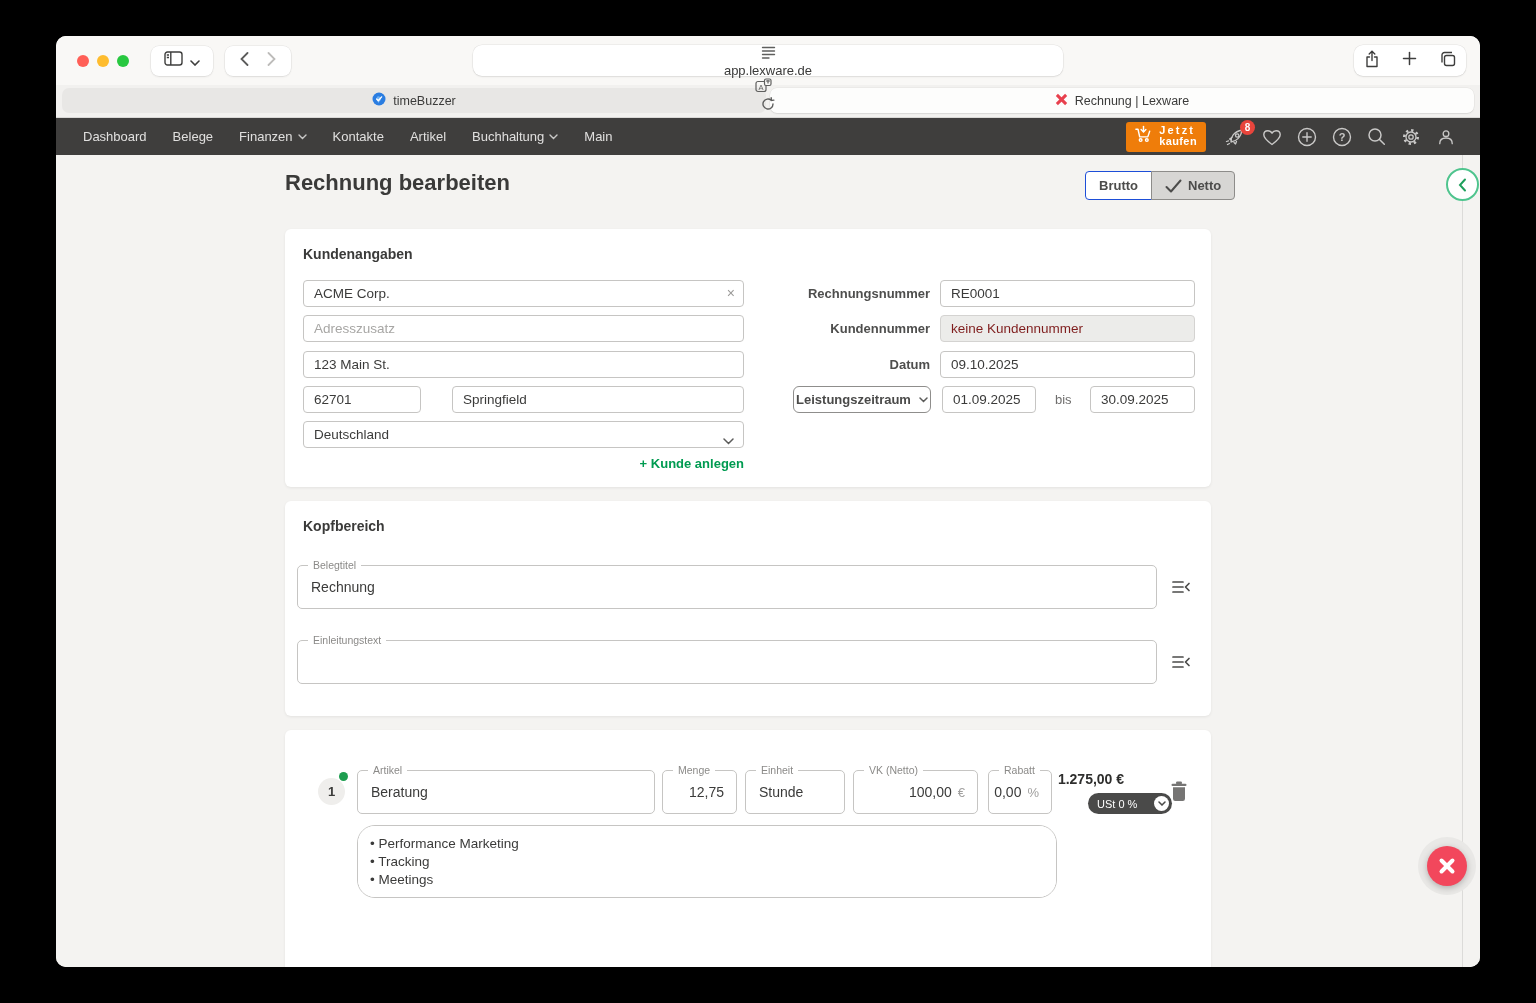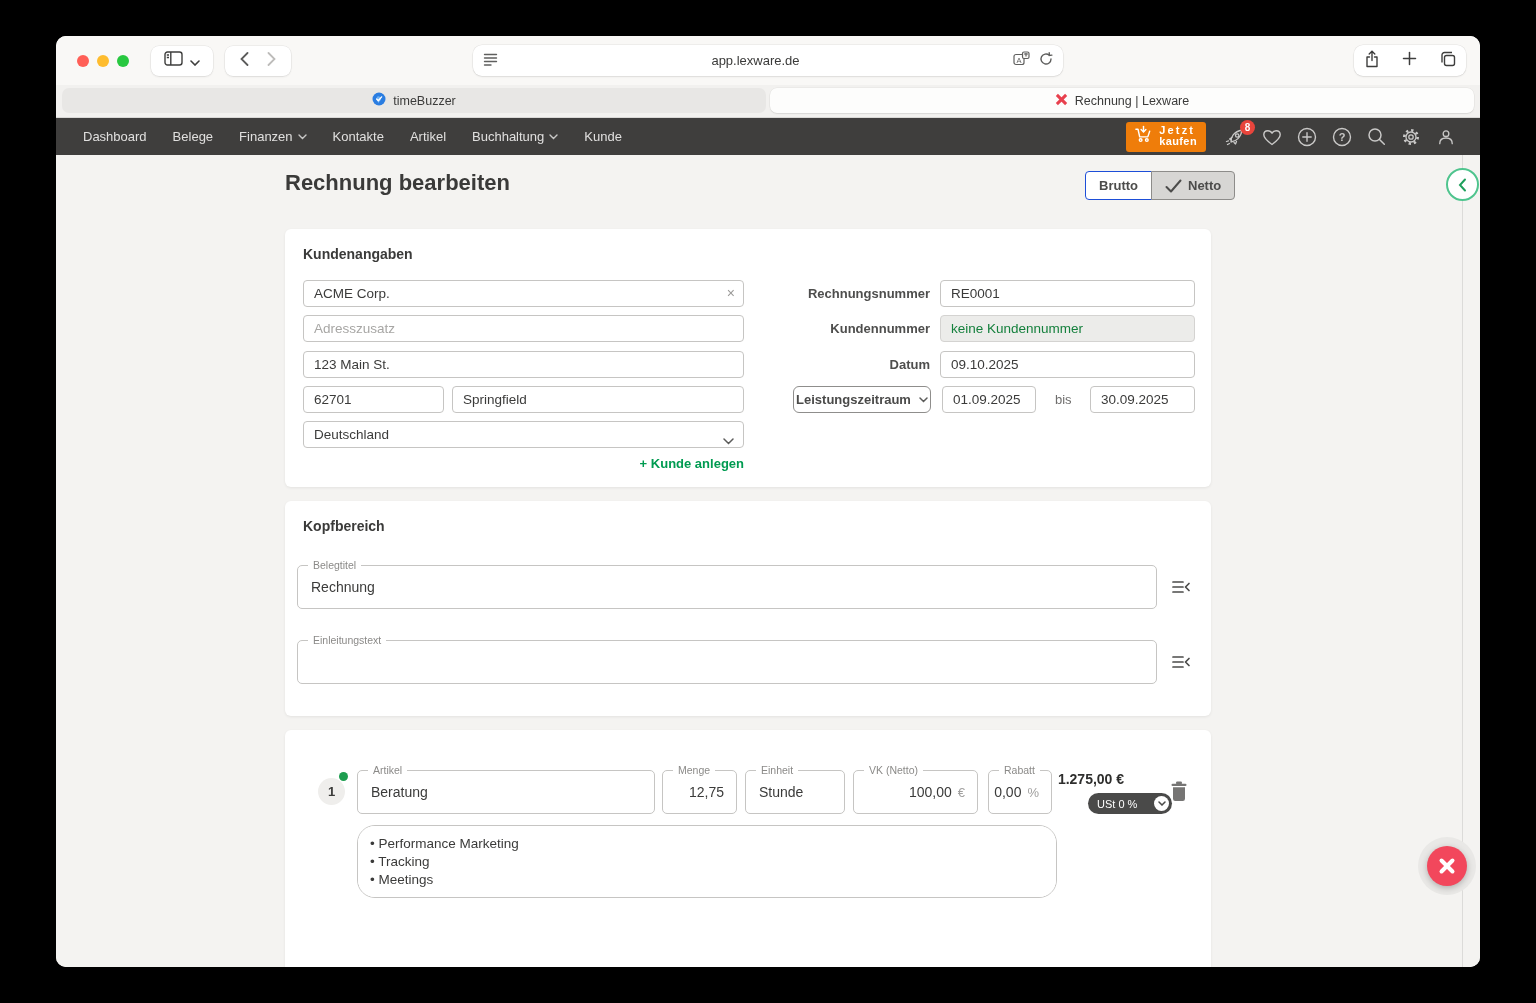--- a/index.html
+++ b/index.html
@@ -6,21 +6,21 @@
   *{box-sizing:border-box;}
   .window{position:absolute;left:56px;top:36px;width:1424px;height:931px;border-radius:10px;overflow:hidden;background:#fff;box-shadow:0 0 0 1px rgba(0,0,0,.35),0 22px 60px rgba(0,0,0,.55);display:flex;flex-direction:column;}
   
   .toolbar{height:49px;background:#f9f8f6;display:flex;align-items:center;padding:0 14px;position:relative;flex:none;}
   .traffic{display:flex;gap:8px;margin-left:7px;}
   .tl{width:12px;height:12px;border-radius:50%;}
   .tl.red{background:#ff5f57}.tl.yellow{background:#febc2e}.tl.green{background:#28c840}
   .pill{background:#fff;border-radius:8px;box-shadow:0 0 0 .5px rgba(0,0,0,.08),0 1px 2px rgba(0,0,0,.08);display:flex;align-items:center;justify-content:center;height:30px;}
   .pill.sidebar{width:62px;margin-left:22px;gap:7px;}
   .pill.navs{width:66px;margin-left:12px;gap:18px;}
-  .urlbar{position:absolute;left:50%;transform:translateX(-50%);top:9px;width:590px;height:31px;background:#fff;border-radius:9px;box-shadow:0 0 0 .5px rgba(0,0,0,.08),0 1px 2px rgba(0,0,0,.08);display:flex;align-items:center;padding:0 10px;}
+  .urlbar{position:absolute;left:50%;transform:translateX(-50%);top:9px;width:590px;height:31px;background:#fff;border-radius:9px;box-shadow:0 0 0 .5px rgba(0,0,0,.08),0 1px 2px rgba(0,0,0,.08);display:flex;align-items:center;padding:0 10px;flex-direction:column;}
   .urltext{flex:1;text-align:center;font-size:13px;color:#3a3a39;}
   .toolright{position:absolute;right:14px;top:9px;width:112px;height:31px;display:flex;align-items:center;justify-content:space-between;padding:0 10px;background:#fff;border-radius:9px;box-shadow:0 0 0 .5px rgba(0,0,0,.08),0 1px 2px rgba(0,0,0,.08);}
   
   .tabstrip{height:33px;background:#f2f1ef;border-bottom:1px solid #d9d8d6;display:flex;gap:4px;padding:3px 6px 4px;flex:none;}
   .tab{flex:1;border-radius:7px;display:flex;align-items:center;justify-content:center;gap:7px;font-size:12.5px;color:#3b3b3a;}
   .tab.inactive{background:#e8e7e5;}
   .tab.active{background:#fdfdfc;box-shadow:0 0 0 .5px rgba(0,0,0,.06),0 1px 1.5px rgba(0,0,0,.08);}
   
   .navbar{height:37px;background:#3f3e3d;display:flex;align-items:center;padding:12px 14px;flex:none;}
   .navitem{display:flex;align-items:center;gap:5px;padding:0 13px;font-size:13px;color:#e0dfde;cursor:pointer;height:100%;}
@@ -42,21 +42,21 @@
   .collapsebtn{position:absolute;left:1390px;top:13px;width:33px;height:33px;border-radius:50%;background:#fff;border:2px solid #4fc48e;display:flex;align-items:center;justify-content:center;cursor:pointer;}
   .chathalo{position:absolute;left:1362px;top:682px;width:58px;height:58px;border-radius:50%;background:#e9e8e6;display:flex;align-items:center;justify-content:center;}
   .chatbtn{width:40px;height:40px;border-radius:50%;background:#f2475c;display:flex;align-items:center;justify-content:center;cursor:pointer;box-shadow:0 2px 6px rgba(0,0,0,.25);}
   .card{position:absolute;left:229px;width:926px;background:#fff;border-radius:6px;box-shadow:0 1px 3px rgba(0,0,0,.07);}
   .card.c1{top:74px;height:258px;padding-left:13px;}
   .card.c2{top:346px;height:215px;}
   .card.c3{top:575px;height:300px;}
   .cardhead{position:absolute;left:18px;top:17px;font-size:14px;font-weight:bold;color:#3a3a39;}
   .inp{border:1px solid #c6c5c3;border-radius:4px;background:#fff;height:27px;font-size:13.5px;color:#3b3b3a;padding:0 10px;font-family:"Liberation Sans",sans-serif;width:100%;outline:none;}
   .inp::placeholder{color:#a7a6a4;}
-  .inp.disabled{background:#ececea;border-color:#d4d3d1;color:#15803d;}
+  .inp.disabled{background:#ececea;border-color:#d4d3d1;color:#7f1d1d;}
   .fieldwrap{position:absolute;}
   .flabel{position:absolute;font-size:13px;font-weight:bold;color:#4e4e4d;text-align:right;}
   .clearx{position:absolute;right:9px;top:5px;color:#9a9997;font-size:14px;cursor:pointer;line-height:16px;}
   .selchev{position:absolute;right:10px;top:10px;pointer-events:none;}
   .addcust{position:absolute;font-size:13px;font-weight:bold;color:#009b51;cursor:pointer;}
   .lzbtn{position:absolute;border:1.5px solid #8f8e8c;border-radius:6px;background:#fff;height:27px;display:flex;align-items:center;justify-content:center;gap:8px;font-size:13px;font-weight:bold;color:#4a4a49;cursor:pointer;}
   .bis{position:absolute;font-size:13px;color:#6f6e6d;}
   .fieldbox{position:absolute;border:1px solid #c6c5c3;border-radius:5px;background:#fff;}
   .floatlabel{position:absolute;top:-7px;left:10px;background:#fff;padding:0 5px;font-size:10.5px;color:#8b8a88;white-space:nowrap;}
   .fbvalue{position:absolute;left:13px;top:50%;transform:translateY(-50%);font-size:14px;color:#3b3b3a;}
@@ -175,21 +175,21 @@
     <div class="navitem">
         <span>Artikel</span>
       </div>
     <div class="navitem">
         <span>Buchhaltung</span>
         <svg width="9" height="6" viewBox="0 0 9 6" fill="none" stroke="#c9c8c7" stroke-width="1.4" stroke-linecap="round">
           <polyline points="1,1 4.5,4.5 8,1"></polyline>
         </svg>
       </div>
     <div class="navitem">
-        <span>Kunde</span>
+        <span>Main</span>
       </div>
 
     <div class="navright">
       <div class="buybtn">
         <span><svg width="19" height="19" viewBox="0 0 20 20" fill="none" stroke="#fff" stroke-width="1.5" stroke-linecap="round" stroke-linejoin="round">
               <line x1="10" y1="1.5" x2="10" y2="7"></line>
               <polyline points="7.5,4.8 10,7.3 12.5,4.8"></polyline>
               <path d="M2 4.5 H4.2 L6 12.5 H14.5 L16.5 6.5"></path>
               <circle cx="7" cy="15.8" r="1.4"></circle>
               <circle cx="13.5" cy="15.8" r="1.4"></circle>
@@ -279,21 +279,21 @@
       <div class="fieldwrap" style="left:18px;top:51px;width:441px;">
         <input class="inp" value="ACME Corp." style="">
         <span class="clearx">×</span>
       </div>
       <div class="fieldwrap" style="left:18px;top:86px;width:441px;">
         <input class="inp" placeholder="Adresszusatz" style="">
       </div>
       <div class="fieldwrap" style="left:18px;top:122px;width:441px;">
         <input class="inp" value="123 Main St." style="">
       </div>
-      <div class="fieldwrap" style="left:18px;top:157px;width:141px;">
+      <div class="fieldwrap" style="left:18px;top:157px;width:118px;">
         <input class="inp" value="62701" style="">
       </div>
       <div class="fieldwrap" style="left:167px;top:157px;width:292px;">
         <input class="inp" value="Springfield" style="">
       </div>
       <div class="fieldwrap" style="left:18px;top:192px;width:441px;">
         <input class="inp" readonly="" style="cursor: pointer;" value="Deutschland">
         <span class="selchev"><svg width="11" height="7" viewBox="0 0 11 7" fill="none" stroke="#5c5c5b" stroke-width="1.5" stroke-linecap="round">
               <polyline points="1,1 5.5,5.5 10,1"></polyline>
             </svg></span>

